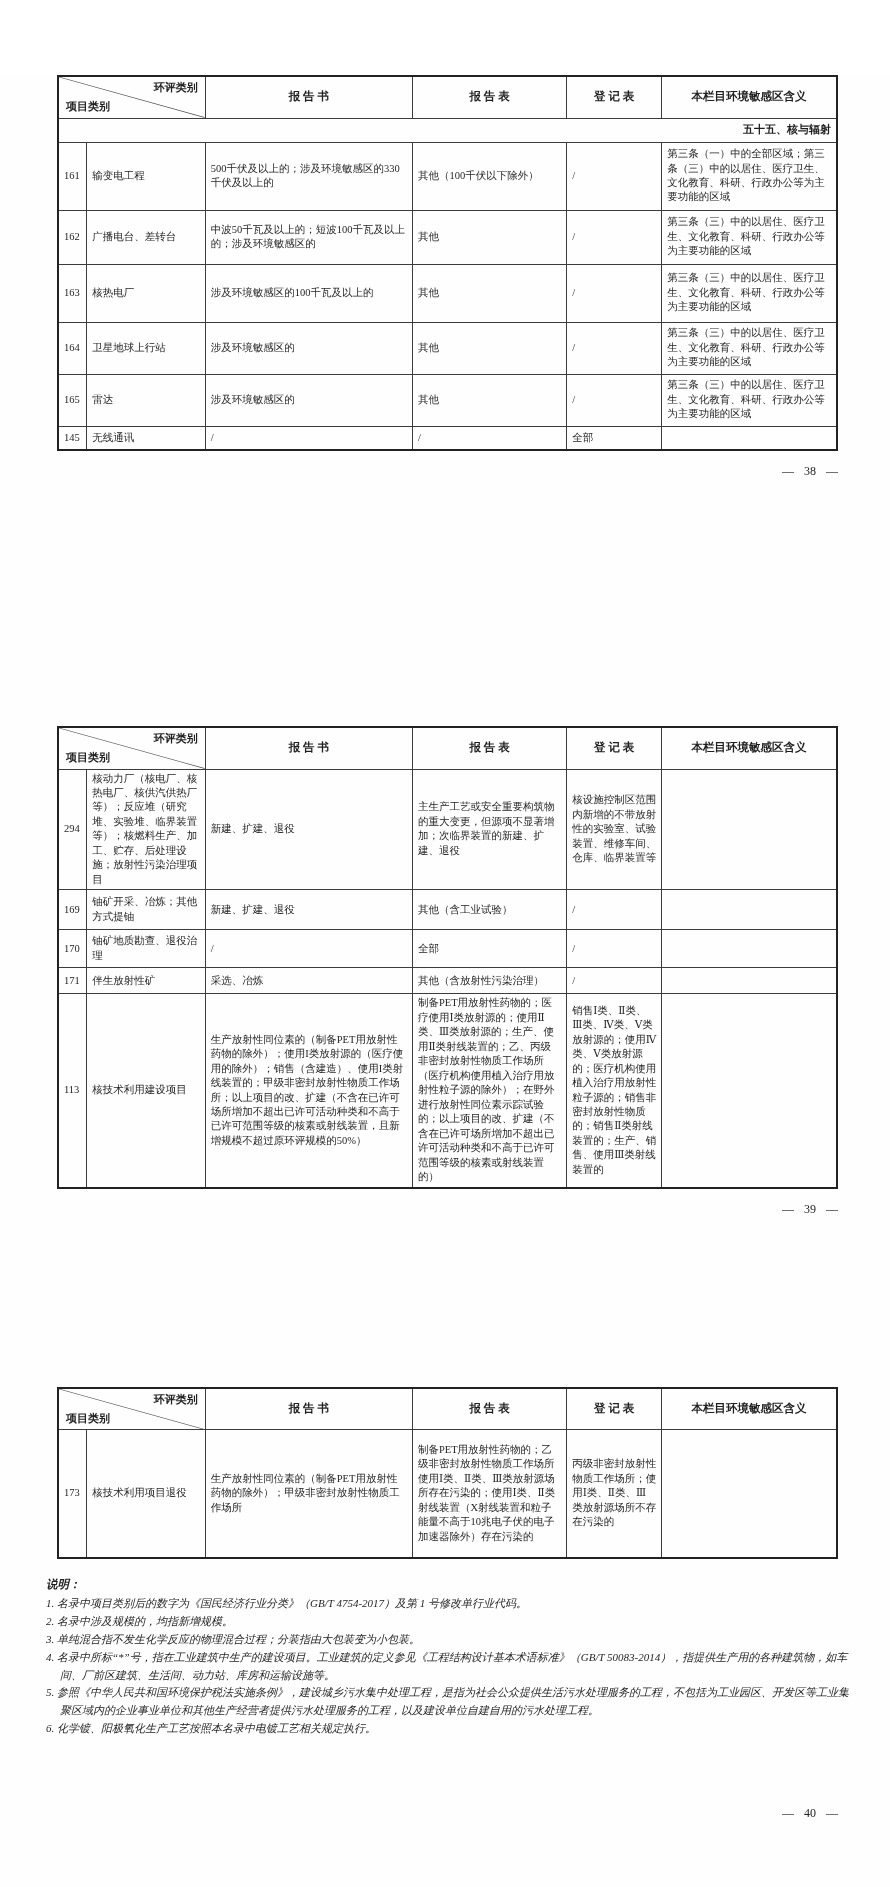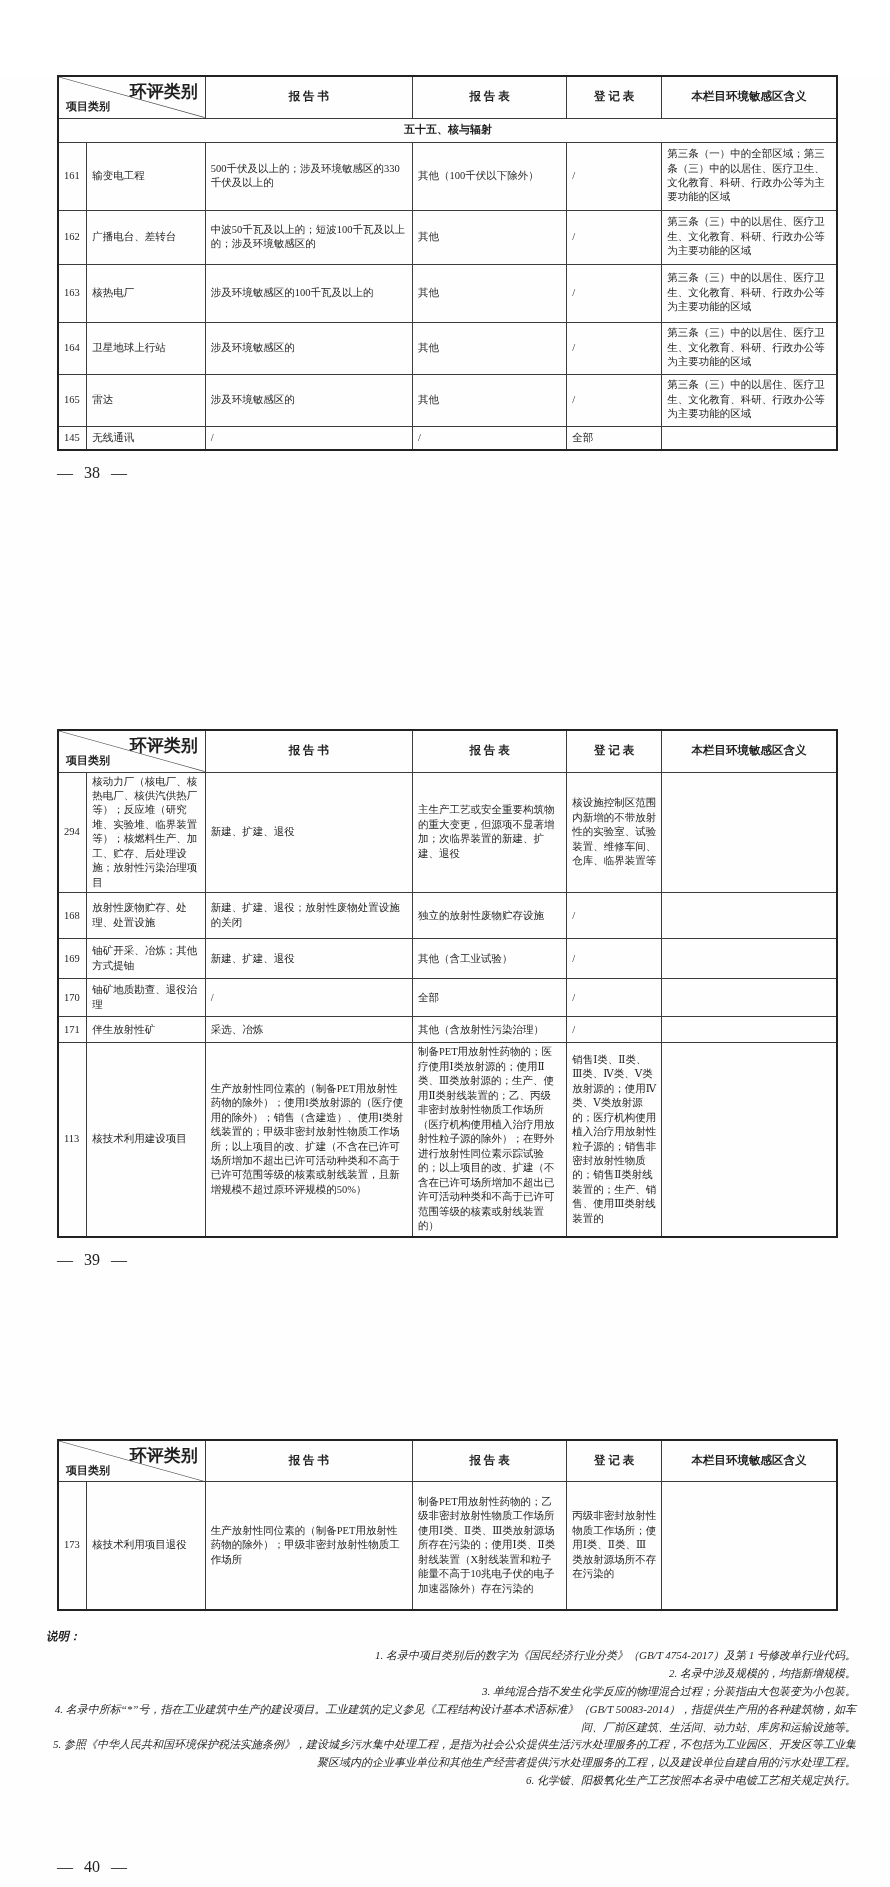--- a/index.html
+++ b/index.html
@@ -52,73 +52,72 @@
   th.diag svg {
     position: absolute;
     left: 0; top: 0;
     width: 100%; height: 100%;
     display: block;
   }
   th.diag svg line { stroke: #3c3c3c; stroke-width: 1; }
   th.diag .dt {
     position: absolute;
     top: 3px; right: 7px;
-    font-size: 17px;
+    font-size: 11px;
   }
   th.diag .db {
     position: absolute;
     bottom: 3px; left: 7px;
     font-size: 11px;
   }
   tr.sec td {
     font-weight: bold;
     font-size: 11px;
-    text-align: center;
+    text-align: right;
     padding-left: 6px;
   }
   td.c-no { text-align: left; padding: 2px 1px; }
   .h42 { height: 42px; }
   .h24 { height: 24px; }
   .h68 { height: 68px; }
   .h58 { height: 58px; }
   .h54 { height: 54px; }
   .h52 { height: 52px; }
   .h110 { height: 110px; }
   .h46 { height: 46px; }
   .h40 { height: 40px; }
   .h38 { height: 38px; }
   .h26 { height: 26px; }
   .h150 { height: 150px; }
   .h128 { height: 128px; }
   .page-no {
     width: 781px;
     margin-left: 57px;
     margin-top: 13px;
-    text-align: left;
-    font-size: 16px;
+    text-align: right;
+    font-size: 12px;
     word-spacing: 7px;
     color: #222222;
   }
   .page-no--last { margin-top: 68px; }
   .notes {
     margin: 16px 34px 0 46px;
     font-size: 11px;
     line-height: 1.62;
     color: #1f1f1f;
     font-style: italic;
   }
   .notes-title {
     font-weight: bold;
     font-size: 11.5px;
     margin-bottom: 2px;
   }
   .note {
     padding-left: 14px;
     text-indent: -14px;
-    text-align: right;
   }
 </style>
 </head>
 <body>
 
 <div class="page">
 
   <table class="catalog t1">
     <colgroup>
       <col style="width:3.7%">
@@ -225,28 +224,20 @@
     </thead>
     <tbody>
       <tr class="h110">
         <td class="c-no">294</td>
         <td>核动力厂（核电厂、核热电厂、核供汽供热厂等）；反应堆（研究堆、实验堆、临界装置等）；核燃料生产、加工、贮存、后处理设施；放射性污染治理项目</td>
         <td>新建、扩建、退役</td>
         <td>主生产工艺或安全重要构筑物的重大变更，但源项不显著增加；次临界装置的新建、扩建、退役</td>
         <td>核设施控制区范围内新增的不带放射性的实验室、试验装置、维修车间、仓库、临界装置等</td>
         <td></td>
       </tr>
-      <tr class="h46">
-        <td class="c-no">168</td>
-        <td>放射性废物贮存、处理、处置设施</td>
-        <td>新建、扩建、退役；放射性废物处置设施的关闭</td>
-        <td>独立的放射性废物贮存设施</td>
-        <td>/</td>
-        <td></td>
-      </tr>
       <tr class="h40">
         <td class="c-no">169</td>
         <td>铀矿开采、冶炼；其他方式提铀</td>
         <td>新建、扩建、退役</td>
         <td>其他（含工业试验）</td>
         <td>/</td>
         <td></td>
       </tr>
       <tr class="h38">
         <td class="c-no">170</td>

